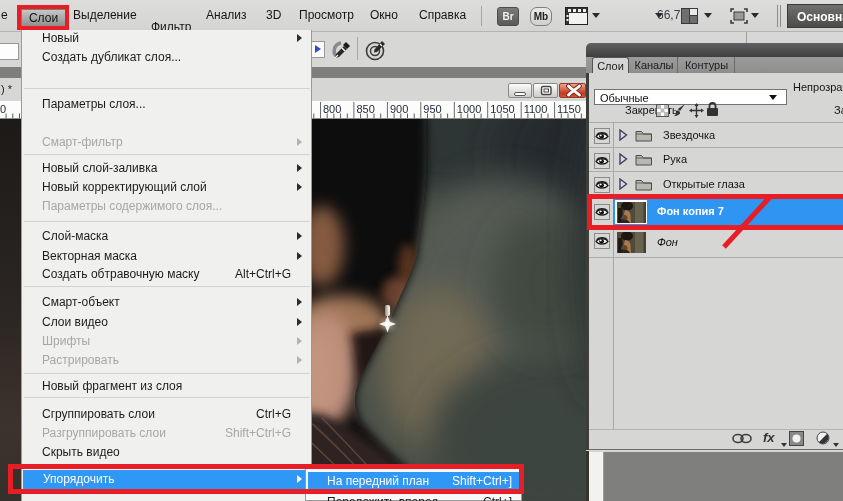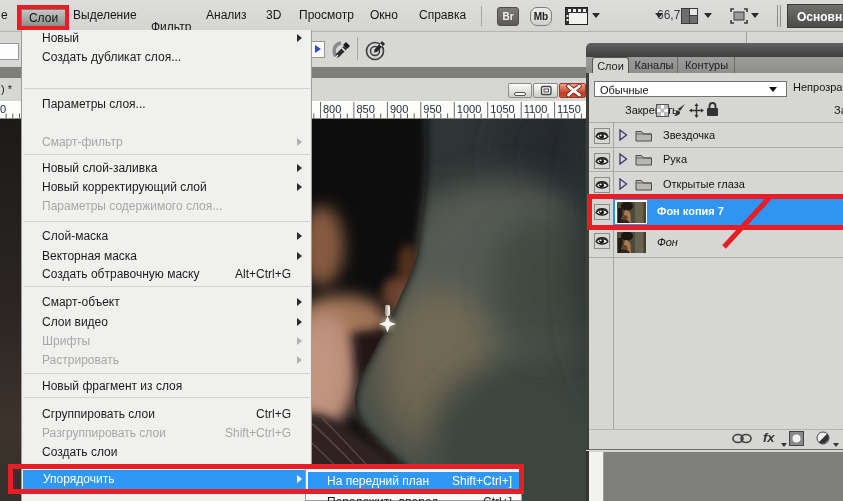--- a/index.html
+++ b/index.html
@@ -233,21 +233,21 @@
 
   <div id="panel" class="abs">
     <div id="phead"></div>
     <div id="ptabs">
       <div class="tab" style="left:6px;width:37px;background:#d6d6d4;border:1px solid #55554f;border-bottom:none;border-radius:3px 3px 0 0;box-sizing:border-box;">Слои</div>
       <div class="tab" style="left:45px;width:46px;border-right:1px solid #6a6a68;color:#202024;">Каналы</div>
       <div class="tab" style="left:93px;width:55px;border-right:1px solid #6a6a68;color:#202024;">Контуры</div>
     </div>
     <div id="pbody">
 
-      <div class="abs" style="left:8px;top:8px;width:193px;height:16px;background:#fff;border:1px solid #757370;box-sizing:border-box;">
+      <div class="abs" style="left:8px;top:16px;width:193px;height:16px;background:#fff;border:1px solid #757370;box-sizing:border-box;">
         <span style="position:absolute;left:5px;top:1px;font-size:11px;color:#111;line-height:14px;">Обычные</span>
         <div style="position:absolute;right:9px;top:5px;width:0;height:0;border-left:4px solid transparent;border-right:4px solid transparent;border-top:5px solid #111;"></div>
       </div>
       <span class="ltxt" style="left:207px;top:8px;">Непрозрач</span>
 
       <span class="ltxt" style="left:11px;top:31px;margin-left:28px;">Закрепить:</span>
       <svg class="abs" style="left:70px;top:31px;" width="13" height="13">
         <rect x="0.5" y="0.5" width="12" height="12" fill="#fff" stroke="#555"></rect>
         <rect x="1" y="1" width="4" height="4" fill="#bbb"></rect>
           <rect x="8" y="1" width="4" height="4" fill="#bbb"></rect>
@@ -405,21 +405,21 @@
     <div class="msep" style="top:255.5px;"></div>
     <div class="mi" style="top:263px;">Смарт-объект<i class="arr"></i></div>
     <div class="mi" style="top:282.5px;">Слои видео<i class="arr"></i></div>
     <div class="mi gray" style="top:301.5px;">Шрифты<i class="arr gray"></i></div>
     <div class="mi gray" style="top:320.5px;">Растрировать<i class="arr gray"></i></div>
     <div class="msep" style="top:342.5px;"></div>
     <div class="mi" style="top:346.5px;">Новый фрагмент из слоя</div>
     <div class="msep" style="top:367px;"></div>
     <div class="mi" style="top:374.5px;">Сгруппировать слои<span class="sc">Ctrl+G</span></div>
     <div class="mi gray" style="top:393.5px;">Разгруппировать слои<span class="sc" style="color:#a7a7a7;">Shift+Ctrl+G</span></div>
-    <div class="mi" style="top:412.5px;">Создать слои</div>
+    <div class="mi" style="top:412.5px;">Скрыть видео</div>
     <div class="mi" style="top:440px;height:18.5px;line-height:18.5px;background:#2f97f5;color:#fff;width:283px;left:1px;">Упорядочить<i class="arr" style="border-left-color:#fff;left:274px;"></i></div>
   </div>
 
   <div id="submenu" class="abs">
     <div class="abs" style="left:2px;top:3px;width:213px;height:18px;background:#2f97f5;color:#fff;font-size:12px;line-height:18px;">
       <span style="position:absolute;left:19px;">На передний план</span>
       <span style="position:absolute;right:9px;">Shift+Ctrl+]</span>
     </div>
     <div class="abs" style="left:2px;top:24px;width:213px;height:18px;color:#1c1c1c;font-size:12px;line-height:18px;">
       <span style="position:absolute;left:19px;">Переложить вперед</span>

